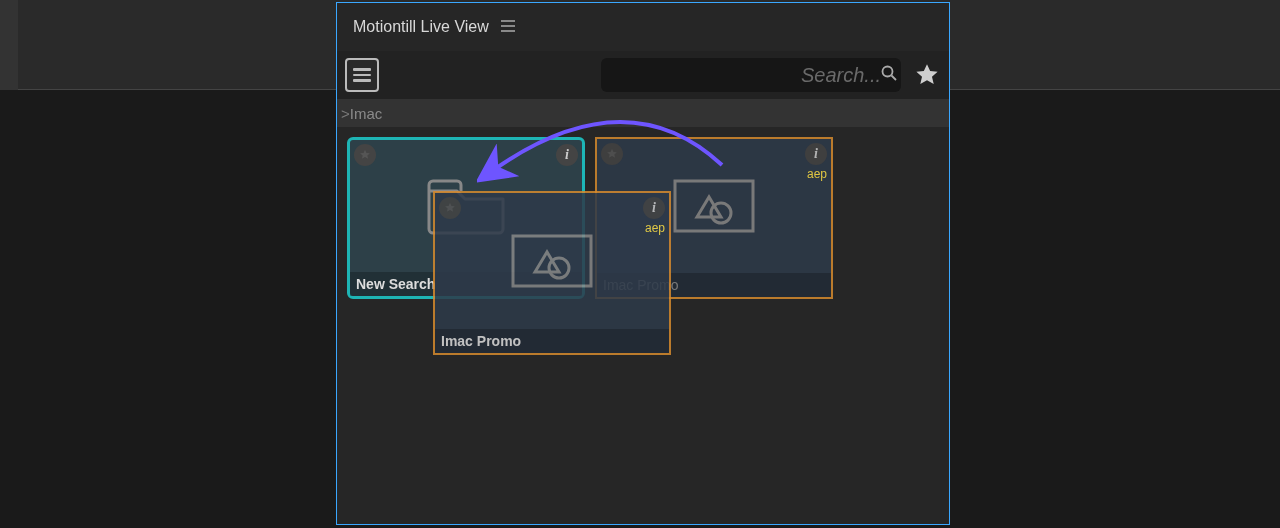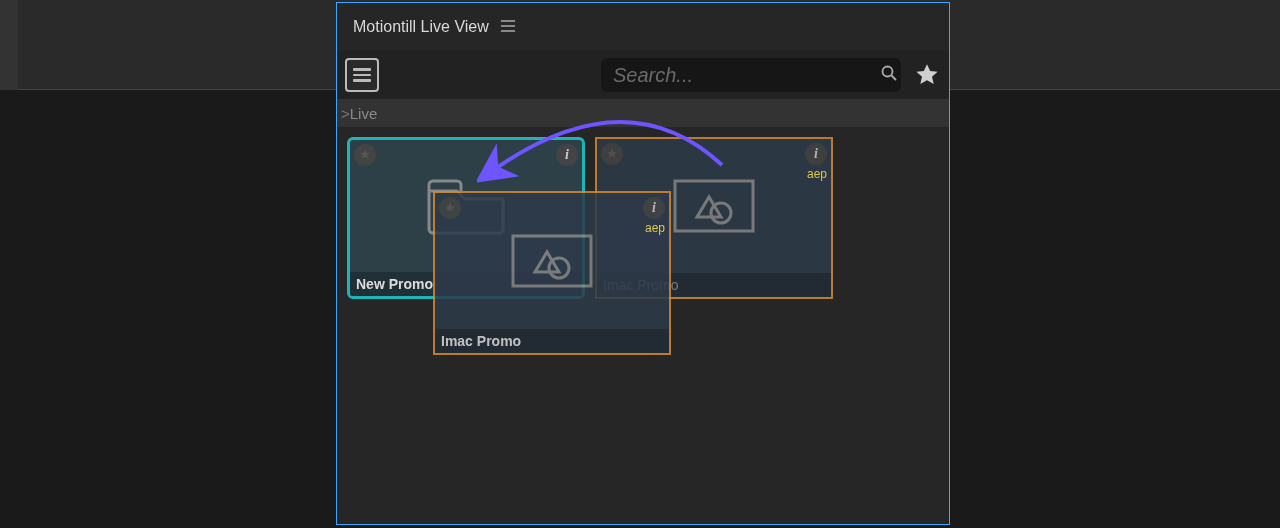--- a/index.html
+++ b/index.html
@@ -89,20 +89,21 @@
       position: relative;
     }
     .search-input {
       flex: 1;
       background: transparent;
       border: none;
       color: #fde047;
       font-size: 20px;
       outline: none;
       font-style: italic;
+      text-align: right;
     }
     .search-input::placeholder { color: #6a6a6a; font-style: italic; }
     .search-icon { color: #aaa; }
     .star-btn {
       width: 28px;
       height: 28px;
       display: flex;
       align-items: center;
       justify-content: center;
       cursor: pointer;
@@ -243,21 +244,21 @@
     </div>
     <div class="star-btn">
       <svg width="26" height="26" viewBox="0 0 24 24">
           <path d="M12 2l2.9 6.3 6.9.6-5.2 4.6 1.6 6.8L12 16.9 5.8 20.3l1.6-6.8L2.2 8.9l6.9-.6L12 2z" fill="#cfcfcf"></path>
         </svg>
     </div>
   </div>
 
   <div class="breadcrumb-bar">
     <span>&gt; </span>
-    <span class="breadcrumb-item">Live</span>
+    <span class="breadcrumb-item">Imac</span>
   </div>
 
   <div class="content">
 
     <div class="arrow-annotation">
       <svg width="260" height="120" viewBox="0 0 260 120">
         <defs>
           <marker id="arr" markerWidth="10" markerHeight="10" refX="4" refY="5" orient="auto">
             <path d="M0,0 L10,5 L0,10 L3,5 z" fill="#6e55ff"></path>
           </marker>
@@ -275,21 +276,21 @@
         </div>
         <div class="corner-icon c-info">
           <span>i</span>
         </div>
         <div class="folder-glyph">
           <svg width="90" height="62" viewBox="0 0 90 62">
             <path d="M8 16 h28 l8 8 h38 v30 a4 4 0 0 1 -4 4 H12 a4 4 0 0 1 -4 -4 V16z M8 16 v-6 a4 4 0 0 1 4 -4 h24 a4 4 0 0 1 4 4 v6" stroke="#888" stroke-width="3" fill="none" stroke-linejoin="round"></path>
           </svg>
         </div>
       </div>
-      <div class="tile-footer">New Promo</div>
+      <div class="tile-footer">New Search</div>
     </div>
 
     <div class="tile tile-file">
       <div class="tile-body">
         <div class="corner-icon c-star">
           <svg width="14" height="14" viewBox="0 0 24 24">
               <path d="M12 3l2.5 5.4 5.9.5-4.4 3.9 1.4 5.8L12 15.5 6.6 18.6l1.4-5.8-4.4-3.9 5.9-.5L12 3z" fill="#555"></path>
             </svg>
         </div>
         <div class="corner-icon c-info">

